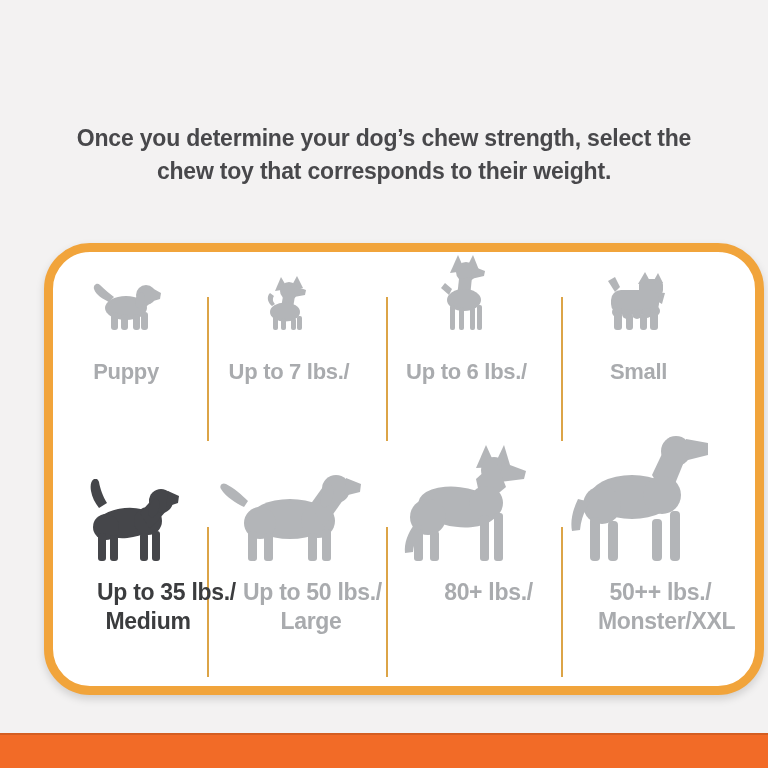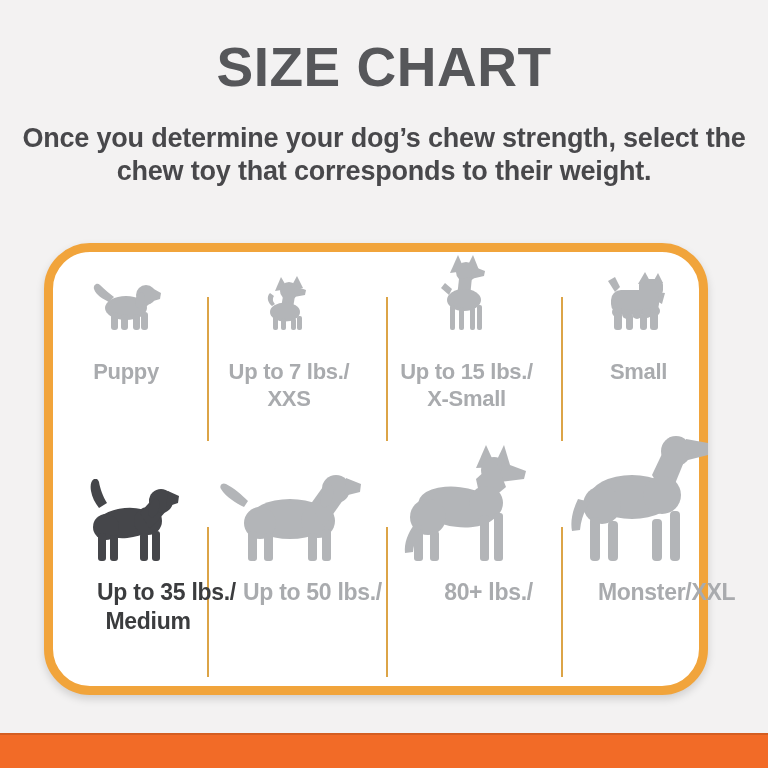--- a/index.html
+++ b/index.html
@@ -13,27 +13,27 @@
   
   .title{
     position:absolute;top:38px;left:0;width:768px;
     text-align:center;
     font-size:55px;line-height:58px;font-weight:bold;
     color:#56575A;letter-spacing:0.5px;
   }
   .subtitle{
     position:absolute;top:122px;left:0;width:768px;
     text-align:center;
-    font-size:27px;line-height:33px;font-weight:bold;
+    font-size:23px;line-height:33px;font-weight:bold;
     color:#48484B;letter-spacing:-0.2px;
   }
   
   .panel{
     position:absolute;left:44px;top:243px;
-    width:664px;height:452px;
+    width:720px;height:452px;
     box-sizing:border-box;
     background:#fff;
     border:9px solid var(--panel-border,#F1A43B);
     border-radius:46px;
     box-shadow:0 4px 8px rgba(0,0,0,0.15);
   }
   .grid{
     position:absolute;inset:0;
     display:grid;
     grid-template-columns:146px 180px 175px 169px;
@@ -75,21 +75,20 @@
     background:var(--bar,#F26B27);
     border-top:2px solid rgba(0,0,0,0.12);
     box-sizing:border-box;
   }
 </style>
 </head>
 <body>
 
 <div class="screen">
 
-  <div class="title">SIZE CHART</div>
 
   <div class="subtitle">
     <div>Once you determine your dog’s chew strength, select the</div>
     <div>chew toy that corresponds to their weight.</div>
   </div>
 
   <div class="panel">
 
     <div class="divider r1 d-c1"></div>
     <div class="divider r1 d-c2"></div>
@@ -136,21 +135,20 @@
               <path d="M8,30 C4,27 2,21 6,17 L10,20 C8,23 9,26 11,28 Z"></path>
               <rect x="9" y="40" width="5" height="14" rx="2"></rect>
               <rect x="17" y="42" width="5" height="12" rx="2"></rect>
               <rect x="27" y="42" width="5" height="12" rx="2"></rect>
               <rect x="33" y="40" width="5" height="14" rx="2"></rect>
             </g>
           </svg>
         </div>
         <div class="labels">
           <div class="label">Up to 7 lbs./</div>
-          <div class="label">XXS</div>
         </div>
       </div>
 
       <div class="cell r1">
         <div class="icon-box">
           <svg class="dog" width="55" height="75" viewBox="0 0 55 75">
             <g fill="currentColor">
               <path d="M19,0 L26,16 L11,18 Z"></path>
               <path d="M34,0 L40,15 L26,16 Z"></path>
               <circle cx="27" cy="17" r="10"></circle>
@@ -159,22 +157,21 @@
               <ellipse cx="25" cy="45" rx="17" ry="11"></ellipse>
               <path d="M10,40 L2,33 L6,28 L13,34 Z"></path>
               <rect x="11" y="50" width="5" height="25" rx="2"></rect>
               <rect x="20" y="52" width="5" height="23" rx="2"></rect>
               <rect x="31" y="52" width="5" height="23" rx="2"></rect>
               <rect x="38" y="50" width="5" height="25" rx="2"></rect>
             </g>
           </svg>
         </div>
         <div class="labels">
-          <div class="label">Up to 15 lbs./</div>
-          <div class="label">X-Small</div>
+          <div class="label">Up to 6 lbs./</div>
         </div>
       </div>
 
       <div class="cell r1">
         <div class="icon-box">
           <svg class="dog" width="63" height="58" viewBox="0 0 63 58">
             <g fill="currentColor">
               <path d="M8,20 L1,9 L8,5 L13,15 Z"></path>
               <path d="M38,0 L44,11 L31,12 Z"></path>
               <path d="M51,1 L56,11 L45,12 Z"></path>
@@ -237,20 +234,21 @@
               <ellipse cx="109" cy="31" rx="6" ry="12" transform="rotate(15 109 31)"></ellipse>
               <rect x="30" y="66" width="9" height="30" rx="3"></rect>
               <rect x="46" y="68" width="9" height="28" rx="3"></rect>
               <rect x="90" y="68" width="9" height="28" rx="3"></rect>
               <rect x="104" y="64" width="9" height="32" rx="3"></rect>
             </g>
           </svg>
         </div>
         <div class="labels">
           <div class="label">Up to 50 lbs./</div>
+          <div class="label">Large</div>
         </div>
       </div>
 
       <div class="cell r2">
         <div class="icon-box">
           <svg class="dog" width="137" height="116" viewBox="0 0 137 116">
             <g fill="currentColor">
               <path d="M88,0 L98,22 L78,23 Z"></path>
               <path d="M106,0 L112,20 L96,21 Z"></path>
               <circle cx="96" cy="25" r="13"></circle>
@@ -285,20 +283,21 @@
               <circle cx="94" cy="64" r="19"></circle>
               <path d="M10,68 C5,78 2,90 4,100 L12,99 C13,88 17,78 22,71 Z"></path>
               <rect x="22" y="86" width="10" height="44" rx="4"></rect>
               <rect x="40" y="90" width="10" height="40" rx="4"></rect>
               <rect x="84" y="88" width="10" height="42" rx="4"></rect>
               <rect x="102" y="80" width="10" height="50" rx="4"></rect>
             </g>
           </svg>
         </div>
         <div class="labels">
+          <div class="label">50++ lbs./</div>
           <div class="label">Monster/XXL</div>
         </div>
       </div>
 
     </div>
   </div>
 
   <div class="accent-bar"></div>
 
 </div>

